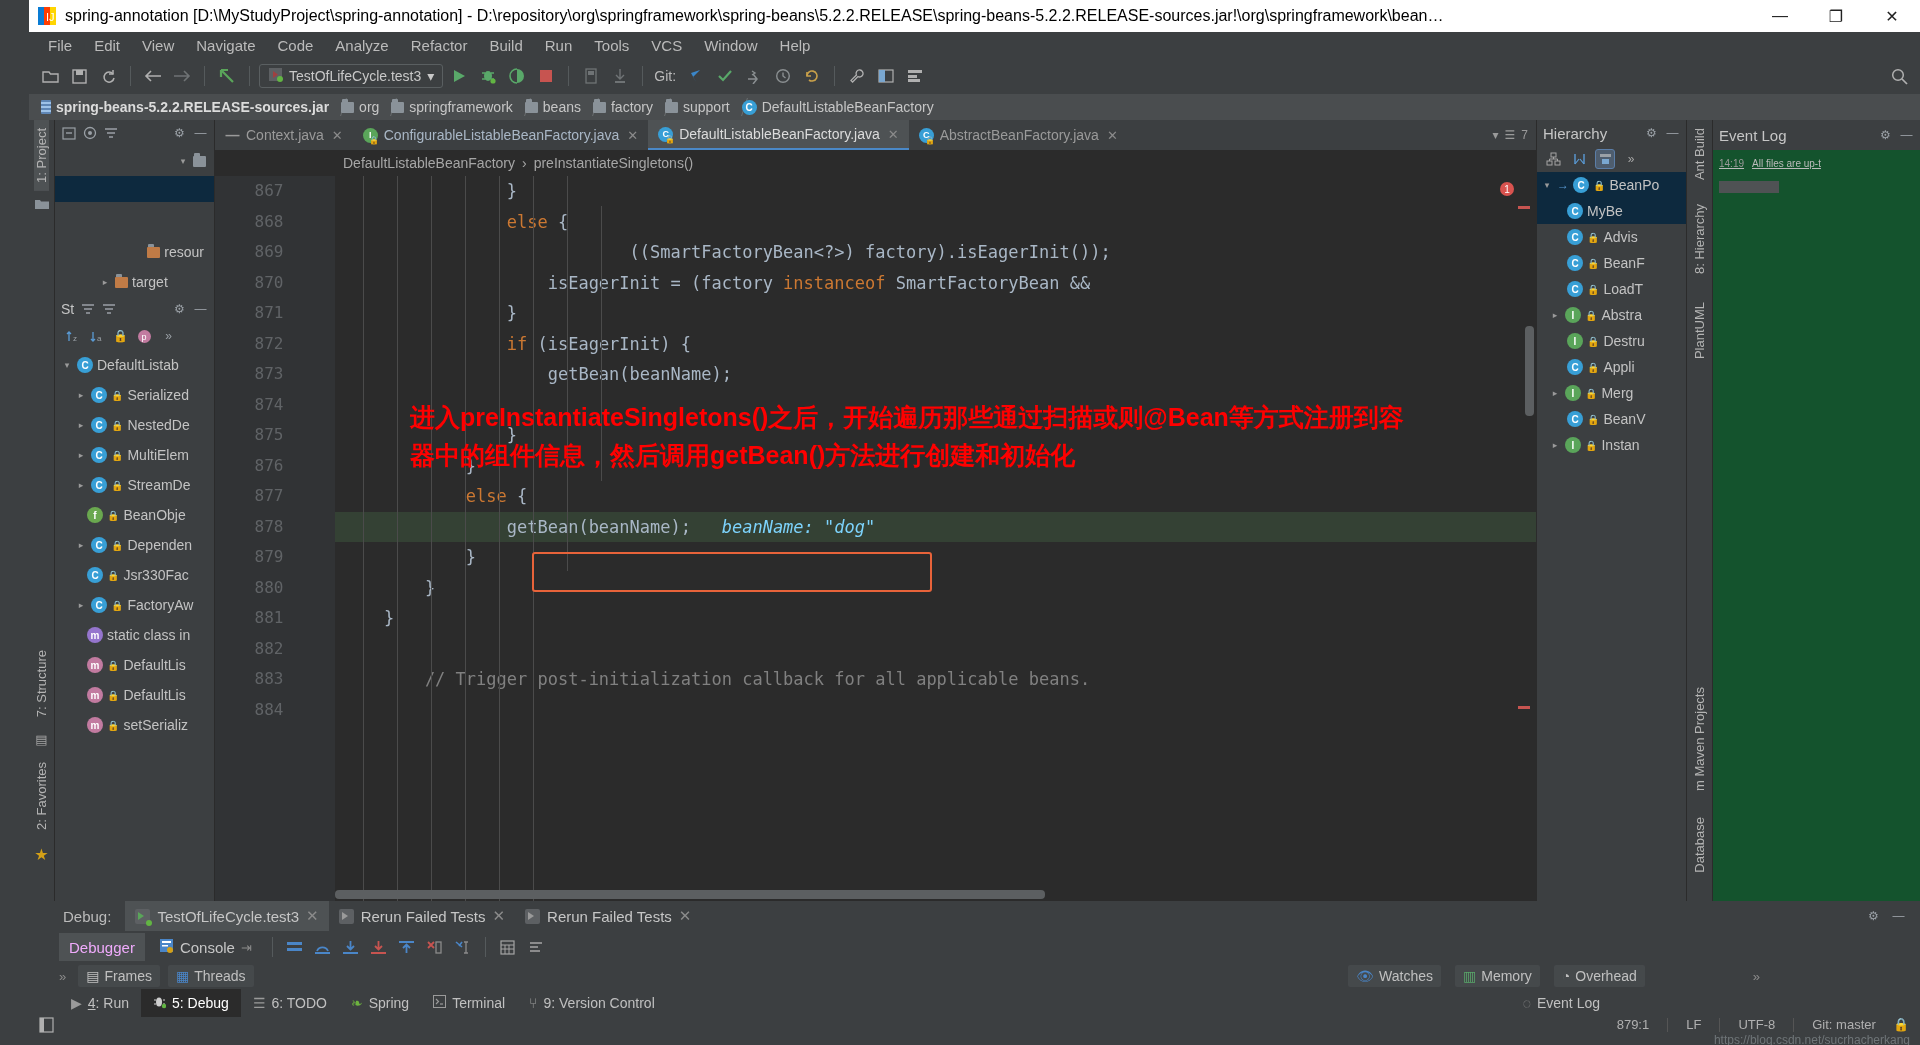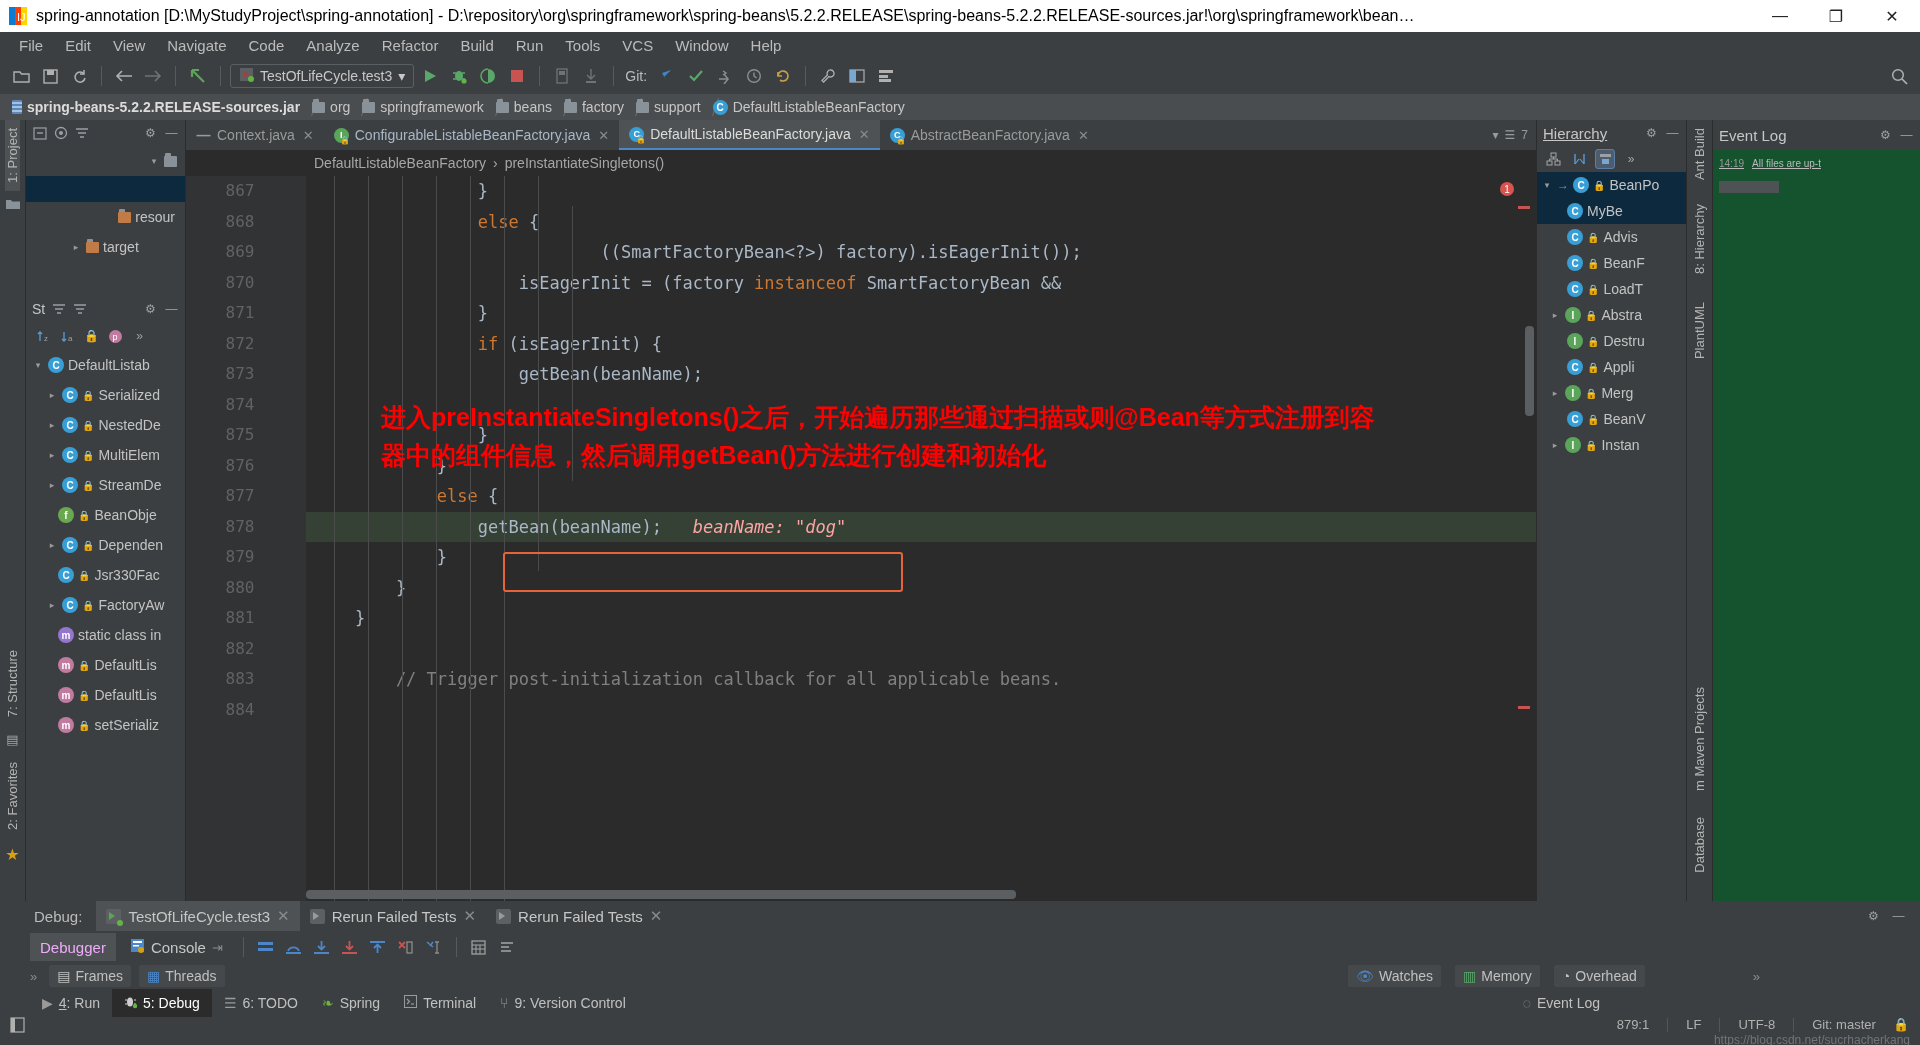--- a/index.html
+++ b/index.html
@@ -4,21 +4,21 @@
 <style>
   * { box-sizing: border-box; margin:0; padding:0; }
   html,body { width:1920px; height:1045px; overflow:hidden; }
   body {
     background:#3c3f41;
     font-family:"Liberation Sans", sans-serif;
     font-size:15px;
     color:#bbbbbb;
     -webkit-font-smoothing:antialiased;
   }
-  .app { position:relative; width:1920px; height:1045px; display:flex; flex-direction:column; }
+  .app { position:relative; width:1920px; height:1045px; display:flex; flex-direction:column;padding-left:29px; }
 
   
   .titlebar {
     height:32px; background:#ffffff; color:#000000;
     display:flex; align-items:center; flex:0 0 32px;
     font-size:16px; padding-left:8px;
   }
   .titlebar .tb-icon { width:20px;height:20px;margin-right:8px;flex:0 0 20px; position:relative; }
   .titlebar .tb-text { white-space:nowrap; overflow:hidden; text-overflow:ellipsis; flex:1 1 auto; }
   .win-btns { display:flex; flex:0 0 auto; height:32px; }
@@ -112,21 +112,21 @@
   .nav-crumb{height:26px;background:#2b2b2b;display:flex;align-items:center;gap:7px;padding-left:128px;font-size:14px;color:#a6a6a6;flex:0 0 26px;}
 
   .code-area{flex:1 1 auto;display:flex;position:relative;overflow:hidden;background:#2b2b2b;}
   .gutter{width:120px;flex:0 0 120px;background:#313335;position:relative;}
   .gline{height:30.5px;text-align:center;padding-right:12px;font-family:"DejaVu Sans Mono",monospace;font-size:16px;color:#606366;line-height:30.5px;}
   .codepane{flex:1 1 auto;position:relative;overflow:hidden;}
   .cline{height:30.5px;line-height:30.5px;font-family:"DejaVu Sans Mono",monospace;font-size:17px;color:#a9b7c6;white-space:pre;padding-left:8px;}
   .cline.hl{background:#344134;}
   .kw{color:#cc7832;}
   .cmt{color:#808080;}
-  .dbgval{color:#fca5a5;font-style:italic;}
+  .dbgval{color:#7dd3fc;font-style:italic;}
   
   .iguides{position:absolute;inset:0;pointer-events:none;}
   .iguide{position:absolute;top:0;bottom:0;width:1px;background:#4b4b4b;}
 
   .annot{
     position:absolute;left:195px;top:222px;width:1010px;
     font-size:25px;line-height:38px;color:#ff0000;font-weight:bold;
     font-family:"Liberation Sans",sans-serif;white-space:pre-wrap;pointer-events:none;
   }
   .dbgbox{
@@ -432,21 +432,21 @@
         <div style="flex:1 1 auto"></div>
         <div class="tw-hicon">⚙</div>
         <div class="tw-hicon">—</div>
       </div>
       <div class="tw-body" style="flex:0 0 150px;">
         <div class="tree-row" style="justify-content:flex-end;padding-right:8px;">
           <span class="arrow">▾</span>
           <span class="ficon"></span>
         </div>
         <div class="tree-row selg" style="height:26px;"></div>
-        <div class="tree-row" style="justify-content:flex-end;padding-right:10px;">
+        <div class="tree-row" style="justify-content:flex-end;padding-right:10px;margin-top:35px;">
           <span class="ficon" style="background:#c07b46;"></span>
           <span>resour</span>
         </div>
         <div class="tree-row" style="padding-left:44px;">
           <span class="arrow">▸</span>
           <span class="ficon" style="background:#c07b46;"></span>
           <span>target</span>
         </div>
       </div>
 
@@ -655,21 +655,21 @@
           <div class="vscroll"></div>
           <div class="hscroll"></div>
         </div>
 
         <div class="annot">进入preInstantiateSingletons()之后，开始遍历那些通过扫描或则@Bean等方式注册到容器中的组件信息，然后调用getBean()方法进行创建和初始化</div>
       </div>
     </div>
 
     <div class="hierarchy">
       <div class="tw-header">
-        <span class="lbl" style="font-size:15px;color:#c6c6c6;text-decoration:underline;">Hierarchy</span>
+        <span class="lbl" style="font-size:15px;color:#c6c6c6;">Hierarchy</span>
         <span class="tw-hicon">⚙</span>
         <span class="tw-hicon">—</span>
       </div>
       <div class="hier-tools">
         <span class="hbtn">
           <svg width="15" height="14" viewBox="0 0 15 14">
               <rect x="5" y="1" width="5" height="4" fill="none" stroke="#a5a5a5"></rect>
               <rect x="1" y="9" width="5" height="4" fill="none" stroke="#a5a5a5"></rect>
               <rect x="9" y="9" width="5" height="4" fill="none" stroke="#a5a5a5"></rect>
               <path d="M7.5 5v2M3.5 9V7h8v2" fill="none" stroke="#a5a5a5"></path>

